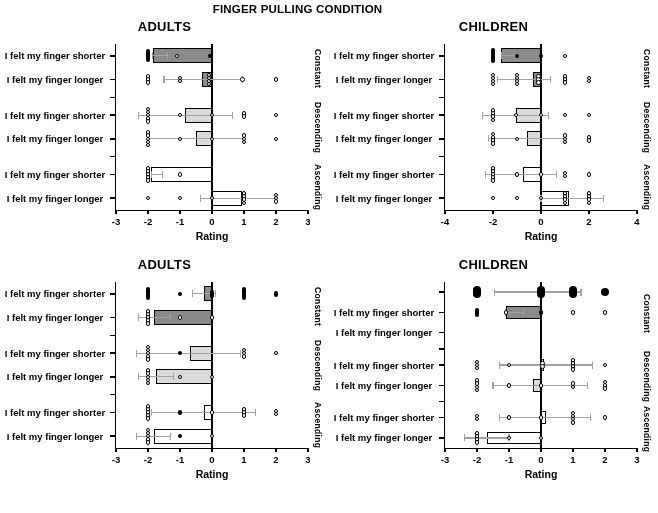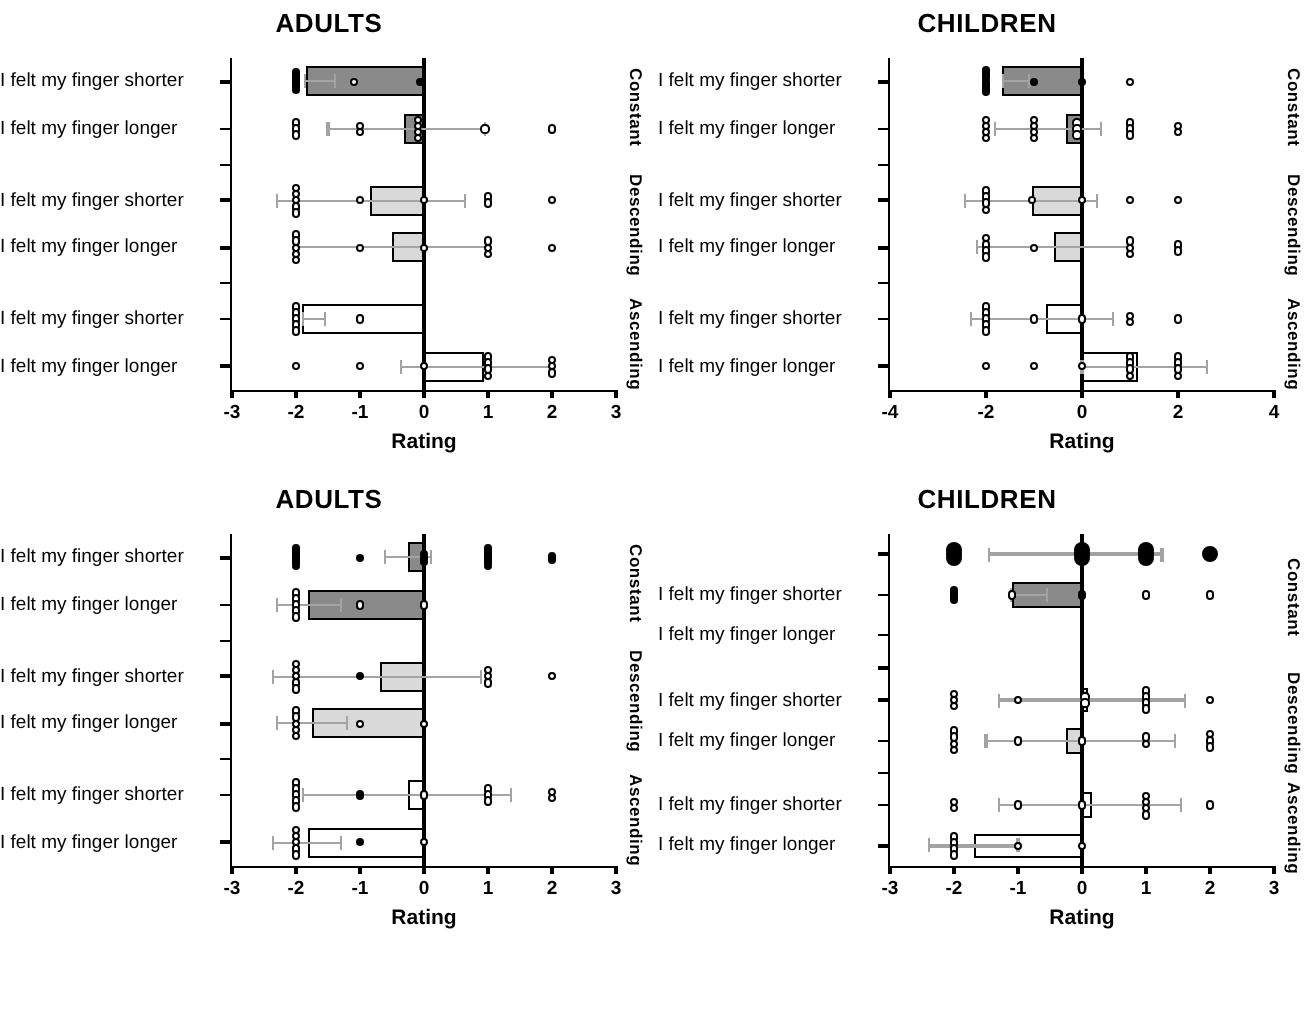--- a/index.html
+++ b/index.html
@@ -21,22 +21,22 @@
   .plot{
     position:absolute;left:115px;top:29px;width:192px;height:166px;
     border-left:1.6px solid #000;border-bottom:1.9px solid #000;
   }
   .zero-line{position:absolute;top:0;width:1.6px;height:100%;background:#000;}
   .bar{position:absolute;box-sizing:border-box;border:1.6px solid #000;}
   .whisker{position:absolute;height:1.3px;}
   .cap{position:absolute;width:1.3px;height:7px;}
   .dot{position:absolute;border-radius:50%;box-sizing:border-box;}
   .row-label{
-    position:absolute;left:0;width:110px;text-align:left;
-    font-size:9.5px;font-weight:normal;white-space:nowrap;line-height:13px;
+    position:absolute;left:0;width:110px;text-align:center;
+    font-size:9.5px;font-weight:bold;white-space:nowrap;line-height:13px;
   }
   .ytick{position:absolute;height:1.5px;width:5px;background:#000;}
   .xtick{position:absolute;width:1.5px;height:4px;background:#000;}
   .xtick-label{
     position:absolute;width:30px;text-align:center;
     font-size:9.5px;font-weight:bold;
   }
   .xaxis-label{
     position:absolute;width:60px;text-align:center;
     font-size:10.5px;font-weight:bold;
@@ -44,20 +44,21 @@
   .group-label{
     position:absolute;writing-mode:vertical-rl;
     font-size:8.5px;font-weight:bold;letter-spacing:.3px;white-space:nowrap;
   }
 </style>
 </head>
 <body>
 
 <div class="figure">
   <div class="section">
+    <div class="section-title">FINGER PULLING CONDITION</div>
     <div class="panels">
         <div class="panel">
           <div class="panel-title">ADULTS</div>
           <div class="plot">
             <div class="zero-line" style="left: 95.2px;"></div>
             <div class="ytick" style="left: -6.5px; top: 11.0833px;"></div>
             <div class="bar" style="left: 36.8px; width: 59.2px; top: 4.49667px; height: 14.6733px; background: rgb(138, 138, 138);"></div>
             <div class="whisker" style="left: 36.8px; width: 14.4px; top: 11.1833px; background: rgb(163, 163, 163);"></div>
             <div class="cap" style="left: 36.15px; top: 8.33333px; background: rgb(163, 163, 163);"></div>
             <div class="cap" style="left: 50.55px; top: 8.33333px; background: rgb(163, 163, 163);"></div>

